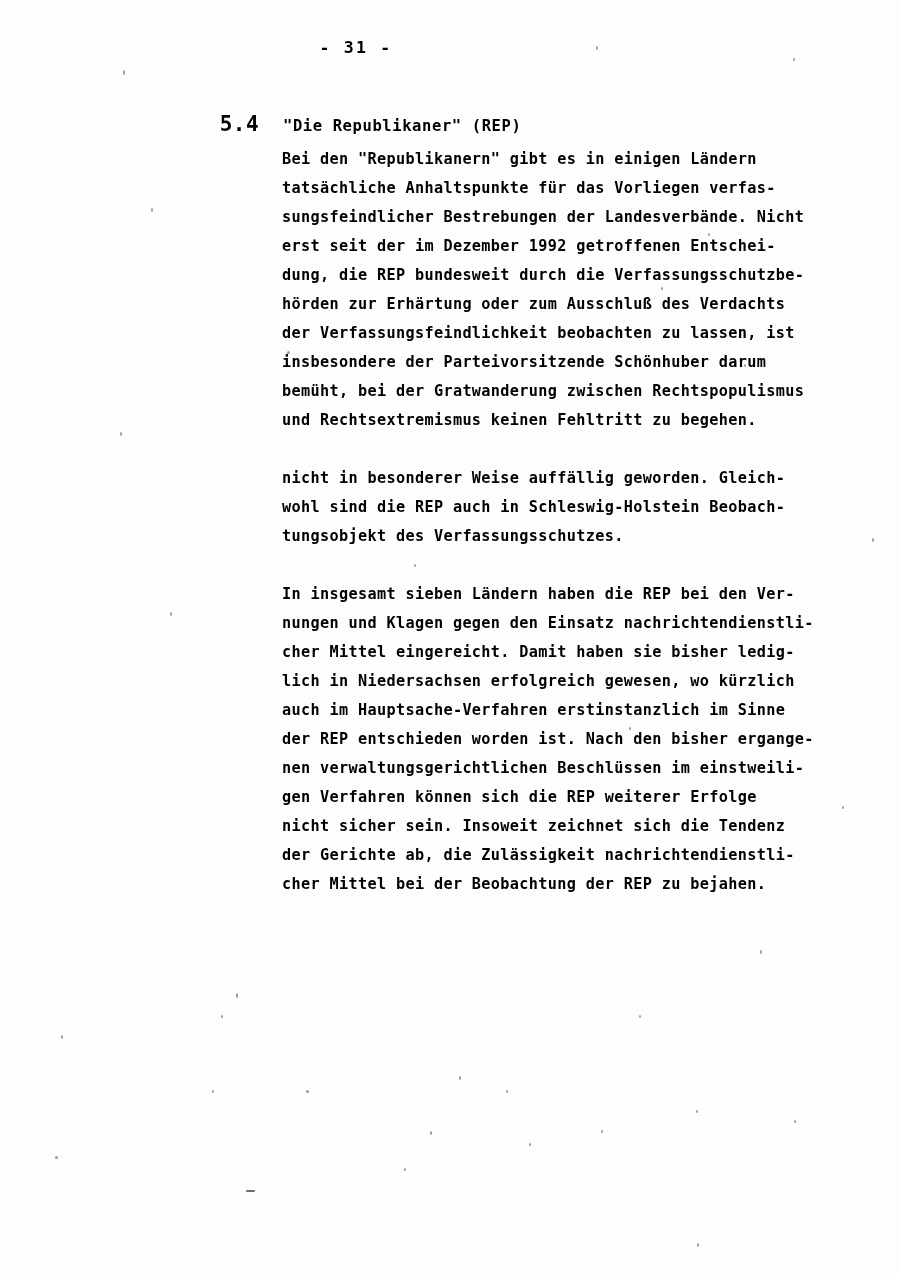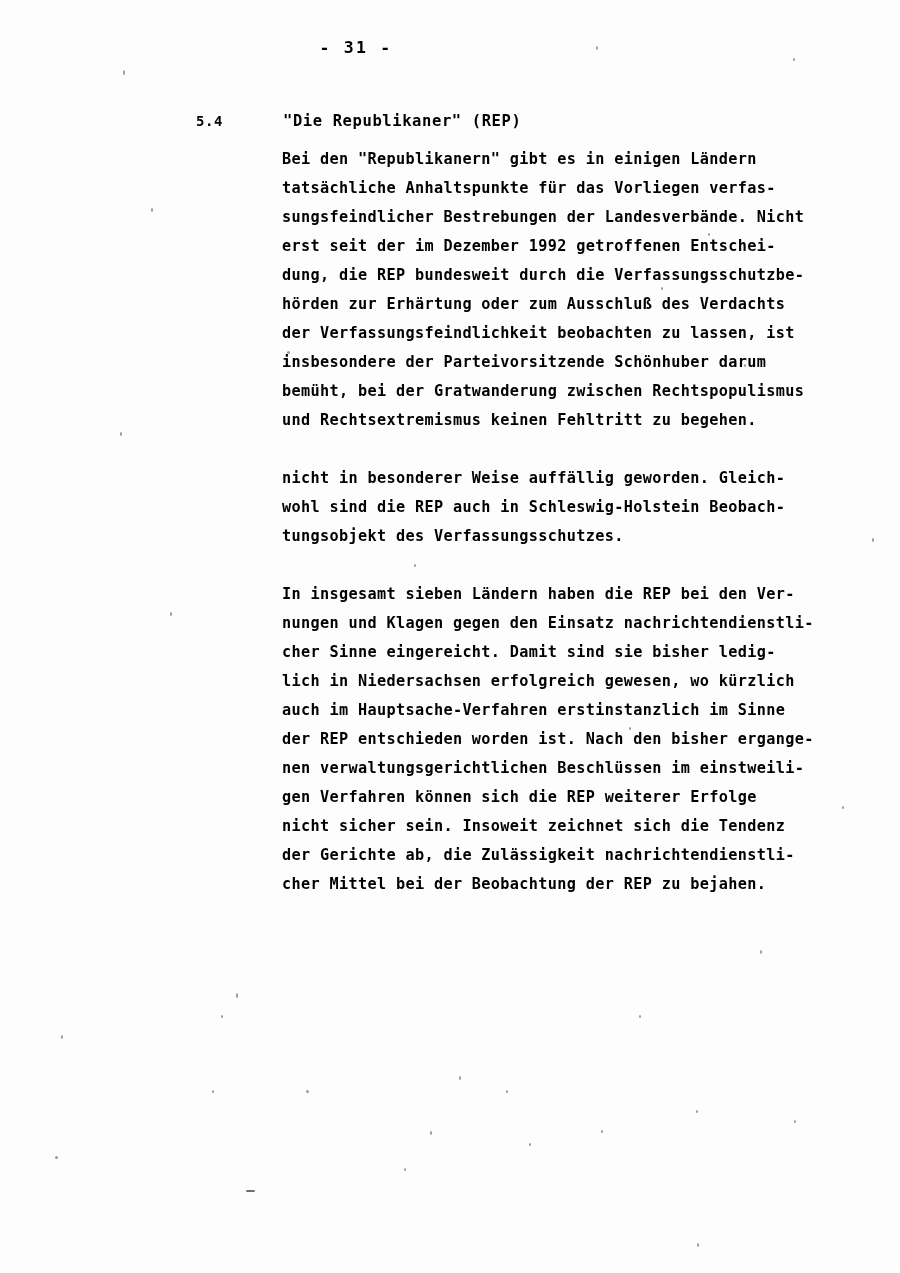--- a/index.html
+++ b/index.html
@@ -38,25 +38,26 @@
   
   .heading-row {
     position: absolute;
     top: 112px;
     left: 196px;
     display: flex;
     align-items: baseline;
     white-space: pre;
   }
   .heading-num {
-    font-size: 14px;
+    font-size: 21px;
     font-weight: bold;
     letter-spacing: 0.6px;
     width: 87px;
     flex: 0 0 87px;
+    text-align: center;
   }
   .heading-text {
     font-size: 15.5px;
     font-weight: bold;
     letter-spacing: 0.6px;
   }
 
   
   .body-block {
     position: absolute;
@@ -116,21 +117,21 @@
 
     <div class="para">
       <div class="line">nicht in besonderer Weise auffällig geworden. Gleich-</div>
       <div class="line">wohl sind die REP auch in Schleswig-Holstein Beobach-</div>
       <div class="line">tungsobjekt des Verfassungsschutzes.</div>
     </div>
 
     <div class="para">
       <div class="line">In insgesamt sieben Ländern haben die REP bei den Ver-</div>
       <div class="line">nungen und Klagen gegen den Einsatz nachrichtendienstli-</div>
-      <div class="line">cher Sinne eingereicht. Damit sind sie bisher ledig-</div>
+      <div class="line">cher Mittel eingereicht. Damit haben sie bisher ledig-</div>
       <div class="line">lich in Niedersachsen erfolgreich gewesen, wo kürzlich</div>
       <div class="line">auch im Hauptsache-Verfahren erstinstanzlich im Sinne</div>
       <div class="line">der REP entschieden worden ist. Nach den bisher ergange-</div>
       <div class="line">nen verwaltungsgerichtlichen Beschlüssen im einstweili-</div>
       <div class="line">gen Verfahren können sich die REP weiterer Erfolge</div>
       <div class="line">nicht sicher sein. Insoweit zeichnet sich die Tendenz</div>
       <div class="line">der Gerichte ab, die Zulässigkeit nachrichtendienstli-</div>
       <div class="line">cher Mittel bei der Beobachtung der REP zu bejahen.</div>
     </div>
 

